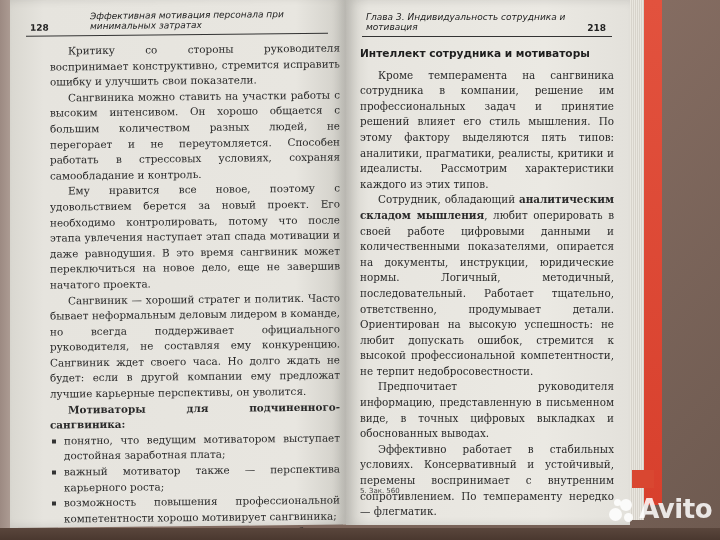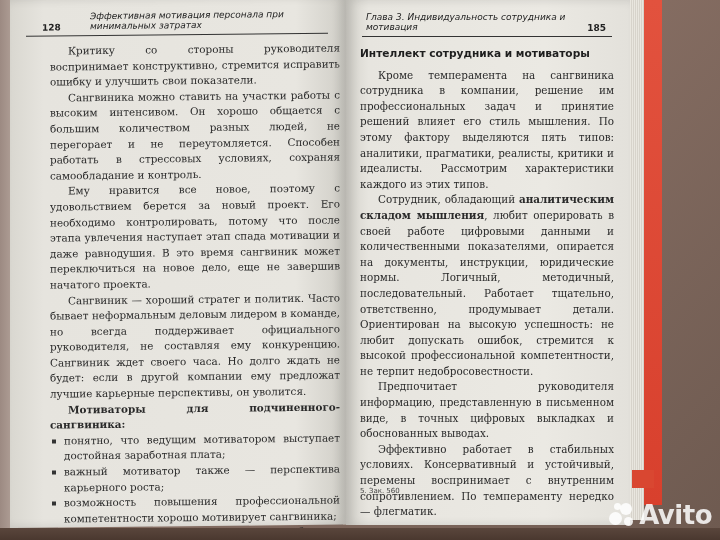--- a/index.html
+++ b/index.html
@@ -45,21 +45,21 @@
   }
 
   .running-head {
     position:absolute; top:14px; left:16px; right:18px; height:22px;
     border-bottom:1.2px solid #333;
     font-family:"DejaVu Sans", sans-serif;
     font-size:9px; color:#222; font-style:italic;
   }
   .running-head .num { position:absolute; bottom:3px; font-style:normal; font-weight:bold; font-size:9px; }
   .running-head .txt { position:absolute; bottom:4px; }
-  .left .running-head .num { left:16px;margin-top:27px; }
+  .left .running-head .num { left:4px;margin-top:27px; }
   .left .running-head .txt { left:64px; }
   .right .running-head .num { right:6px; }
   .right .running-head .txt { left:4px; }
 
   .body-text {
     position:absolute; font-size:10.4px; line-height:15.6px; color:#2a2a2a;
     text-align:justify;
   }
   .left .body-text { left:40px; top:44px; width:290px; }
   .right .body-text { left:14px; top:44px; width:254px; }
@@ -77,22 +77,22 @@
   ul { margin:0; padding-left:14px; list-style:none; }
   li { position:relative; padding-left:0; }
   li::before {
     content:""; position:absolute; left:-12px; top:6px; width:4px; height:4px; background:#333;
   }
   .footer-sig {
     position:absolute; left:14px; bottom:30px; font-family:"DejaVu Sans", sans-serif;
     font-size:7px; color:#444;
   }
   .watermark {
-    position:absolute; right:8px; bottom:10px; height:30px;
-    display:flex; align-items:center; gap:4px;
+    position:absolute; right:8px; bottom:16px; height:30px;
+    display:flex; align-items:flex-end; gap:4px;
     color:rgba(255,255,255,0.85); font-family:"DejaVu Sans", sans-serif;
     font-size:26px; font-weight:bold; letter-spacing:-0.5px;
   }
   .dots { position:relative; width:26px; height:26px; }
   .dots span { position:absolute; border-radius:50%; background:rgba(255,255,255,0.85); }
 </style>
 </head>
 <body>
 
 <div class="fabric-left"></div>
@@ -116,21 +116,21 @@
         <li>возможность повышения профессиональной компетентности хорошо мотивирует сангвиника;</li>
         <li>престижный офис и имиджевые атрибуты в работе — мотиваторы для сангвиника;</li>
 
       </ul>
     </div>
   </div>
 
   <div class="page-right right">
     <div class="running-head">
       <span class="txt">Глава 3. Индивидуальность сотрудника и мотивация</span>
-      <span class="num">185</span>
+      <span class="num">218</span>
     </div>
     <div class="body-text">
       <div class="heading">Интеллект сотрудника и мотиваторы</div>
       <p>Кроме темперамента на сангвиника сотрудника в компании, решение им профессиональных задач и принятие решений влияет его стиль мышления. По этому фактору выделяются пять типов: аналитики, прагматики, реалисты, критики и идеалисты. Рассмотрим характеристики каждого из этих типов.</p>
       <p><span>Сотрудник, обладающий </span><span class="bold">аналитическим складом мышления</span><span>, любит оперировать в своей работе цифровыми данными и количественными показателями, опирается на документы, инструкции, юридические нормы. Логичный, методичный, последовательный. Работает тщательно, ответственно, продумывает детали. Ориентирован на высокую успешность: не любит допускать ошибок, стремится к высокой профессиональной компетентности, не терпит недобросовестности.</span></p>
       <p>Предпочитает руководителя информацию, представленную в письменном виде, в точных цифровых выкладках и обоснованных выводах.</p>
       <p>Эффективно работает в стабильных условиях. Консервативный и устойчивый, перемены воспринимает с внутренним сопротивлением. По темпераменту нередко — флегматик.</p>
 
     </div>
     <div class="footer-sig">5. Зак. 560</div>

